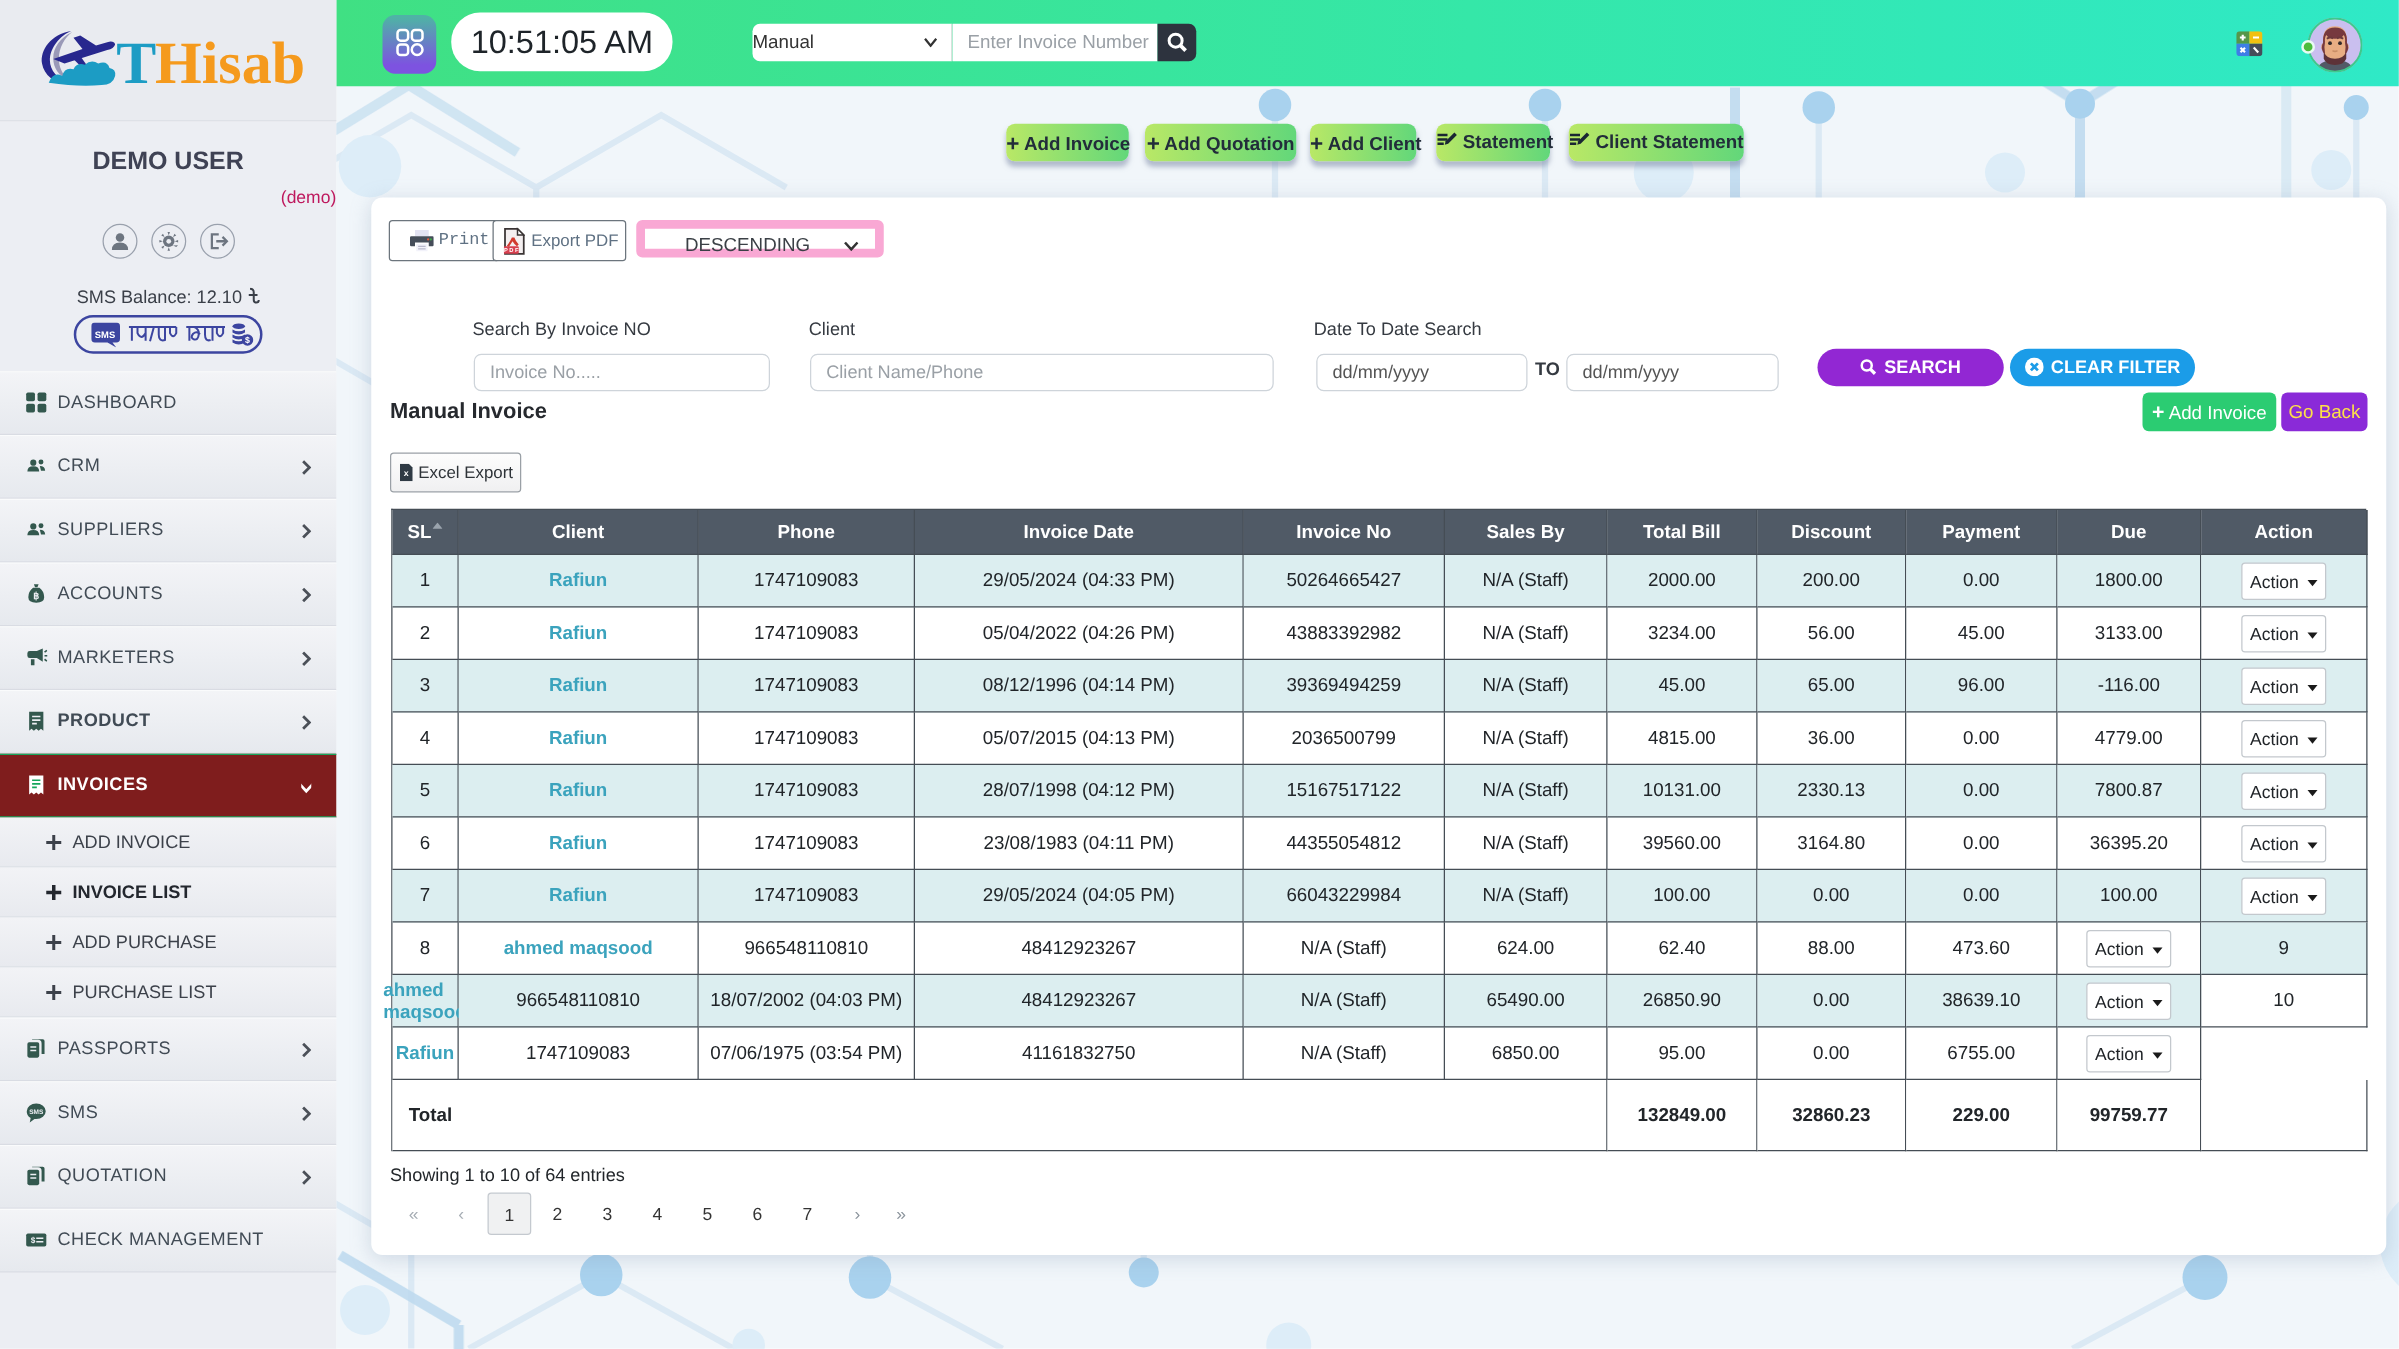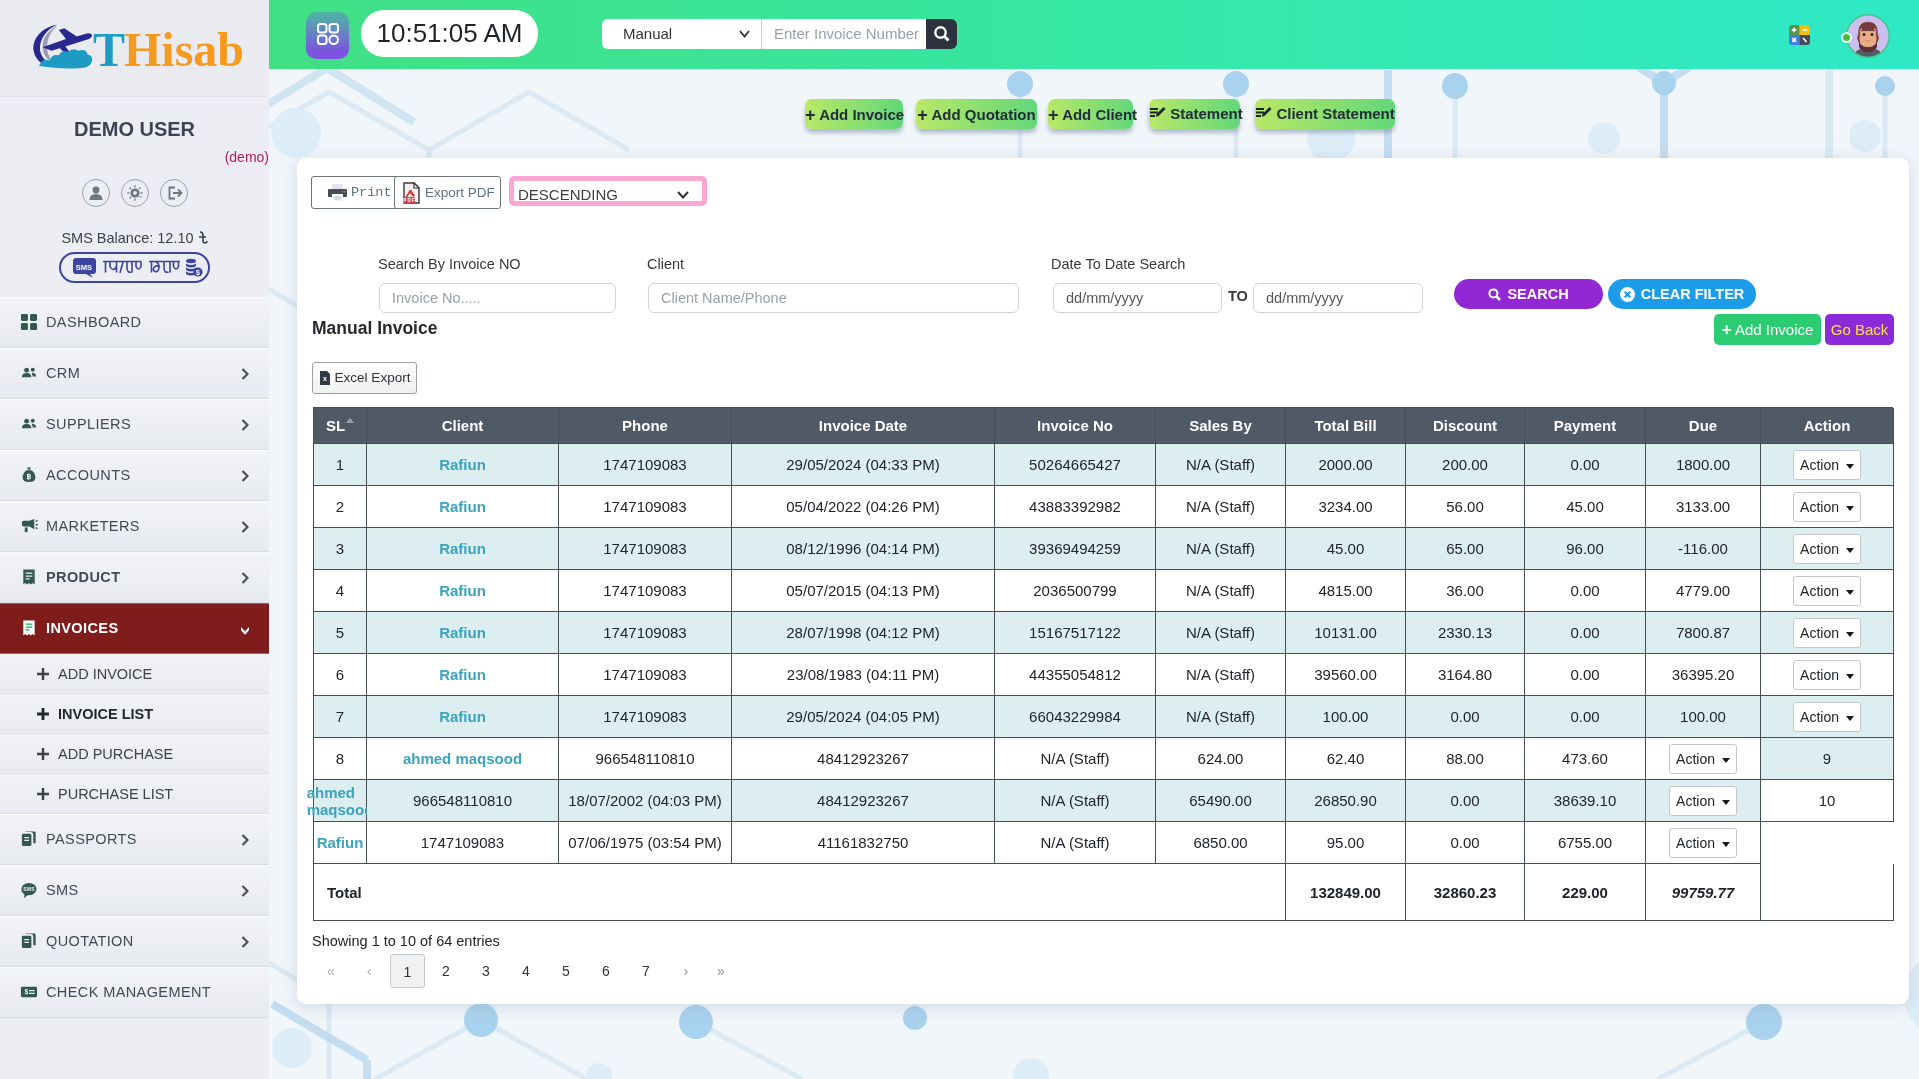--- a/index.html
+++ b/index.html
@@ -7,21 +7,21 @@
 body { position:relative; background:#fff; }
 .abs { position:absolute; }
 
 
 #contentbg { left:269px; top:0; width:1650px; height:1079px; background:#f1f6fa; }
 
 
 #topbar { left:269px; top:0; width:1650px; height:69px; background:linear-gradient(90deg,#40e083,#35e7a8 55%,#2fe9c7); }
 #gridbtn { left:306px; top:12px; width:43px; height:47px; border-radius:10px; background:linear-gradient(180deg,#4fb2a6 5%,#7d53e0 85%); }
 #clock { left:361px; top:10px; width:177px; height:47px; background:#fff; border-radius:23px; text-align:center; line-height:47px; font-size:26px; font-weight:500; color:#1e2429; }
-#tb-select { left:602px; top:19px; width:160px; height:30px; background:#fff; border-radius:6px 0 0 6px; border-right:1px solid #ccc; font-size:15px; color:#333; line-height:30px; padding-left:21px; }
+#tb-select { left:602px; top:19px; width:160px; height:30px; background:#fff; border-radius:6px 0 0 6px; border-right:1px solid #ccc; font-size:15px; color:#333; line-height:30px; padding-left:0; }
 #tb-input { left:762px; top:19px; width:164px; height:30px; background:#fff; line-height:30px; padding-left:12px; font-size:15px; color:#9aa0a6; }
 #tb-sbtn { left:926px; top:19px; width:31px; height:30px; background:#2d333e; border-radius:0 6px 6px 0; }
 #calcicon { left:1789px; top:25px; }
 #avatar { left:1846px; top:14px; width:44px; height:44px; }
 #avdot { position:absolute; left:-5px; top:18px; width:11px; height:11px; border-radius:50%; background:#4cbb3c; border:2px solid #e9fbf3; }
 
 
 #sidebar { left:0; top:0; width:269px; height:1079px; background:#eceef3; }
 #sb-logo { left:0; top:0; width:269px; height:97px; background:#e9ebf0; border-bottom:1px solid #dee1e7; }
 #sb-name { left:0; top:118px; width:269px; text-align:center; font-size:20px; font-weight:bold; color:#3f4254; }
@@ -44,21 +44,21 @@
 
 .lime { top:99px; height:30px; border-radius:7px; background:linear-gradient(90deg,#b9e866,#62d77a); box-shadow:0 4px 4px rgba(115,130,160,0.5); color:#222d3a; font-weight:bold; font-size:15px; text-align:center; line-height:30px; white-space:nowrap; }
 .lplus { font-size:18px; font-weight:bold; position:relative; top:1px; }
 .fsig { vertical-align:-2px; }
 
 
 #card { left:297px; top:158px; width:1612px; height:846px; background:#fff; border-radius:9px; box-shadow:0 3px 16px rgba(140,160,185,0.35); }
 
 
 .tbtn { top:176px; height:33px; border:1px solid #6c757d; border-radius:3px; background:#fff; color:#5f7183; font-size:13.5px; white-space:nowrap; display:flex; align-items:center; }
-#sel-desc { left:509px; top:176px; width:198px; height:30px; border:5px solid #f9a8d4; border-radius:5px; background:#fff; color:#3b4046; font-size:15px; line-height:28px; padding-left:4px; }
+#sel-desc { left:509px; top:176px; width:198px; height:30px; border:7px solid #f9a8d4; border-radius:5px; background:#fff; color:#3b4046; font-size:15px; line-height:28px; padding-left:32px; }
 
 
 .flab { top:256px; font-size:14.5px; color:#353a41;text-align:right; }
 .finp { top:283px; height:30px; border:1px solid #ced4da; border-radius:6px; background:#fff; font-size:14.5px; color:#9aa0a6; line-height:28px; padding-left:12px; }
 #btn-search { left:1454px; top:279px; width:149px; height:30px; border-radius:15px; background:#9227d3; color:#fff; font-weight:bold; font-size:14.5px; text-align:center; line-height:30px; }
 #btn-clear { left:1608px; top:279px; width:148px; height:30px; border-radius:15px; background:#1b9ce8; color:#fff; font-weight:bold; font-size:14.5px; text-align:center; line-height:30px; }
 #hdg { left:312px; top:318px; font-size:17.5px; font-weight:bold; color:#26292e; }
 #btn-addinv { left:1714px; top:314px; width:107px; height:31px; border-radius:5px; background:#2bcc72; color:#fff; font-size:15px; text-align:center; line-height:31px; }
 #btn-goback { left:1825px; top:314px; width:69px; height:31px; border-radius:5px; background:#8a2ad8; color:#fde047; font-size:15px; text-align:center; line-height:31px; }
 #btn-excel { left:312px; top:362px; width:105px; height:32px; border:1px solid #9aa0a6; border-radius:3px; background:linear-gradient(#fdfdfd,#f0f0f1); color:#2e3338; font-size:13.5px; text-align:center; line-height:30px; }
@@ -665,21 +665,21 @@
     <div class="c">0.00</div>
     <div class="c">6755.00</div>
     <div class="c">
       <span class="actbtn">Action <span class="tri"></span></span>
     </div>
 
   <div class="c tr" style="grid-column:1/7;justify-content:flex-start;padding-left:13px;font-weight:bold;">Total</div>
   <div class="c tr" style="font-weight:bold;">132849.00</div>
   <div class="c tr" style="font-weight:bold;">32860.23</div>
   <div class="c tr" style="font-weight:bold;">229.00</div>
-  <div class="c tr" style="font-weight:bold;font-style:italic;">99759.77</div>
+  <div class="c tr" style="font-weight:bold;">99759.77</div>
   <div class="c tr"></div>
 </div>
 
 <div class="abs" id="showing">Showing 1 to 10 of 64 entries</div>
 <div class="abs pg" style="left:321px;width:20px;color:#a6adb4;">«</div>
 <div class="abs pg" style="left:359px;width:20px;color:#a6adb4;">‹</div>
 <div class="abs pg" style="left:390px;width:35px;border:1px solid #c4c9cf;background:#f0f1f2;border-radius:3px;">1</div>
 <div class="abs pg" style="left:436px;width:20px;">2</div>
 <div class="abs pg" style="left:476px;width:20px;">3</div>
 <div class="abs pg" style="left:516px;width:20px;">4</div>

